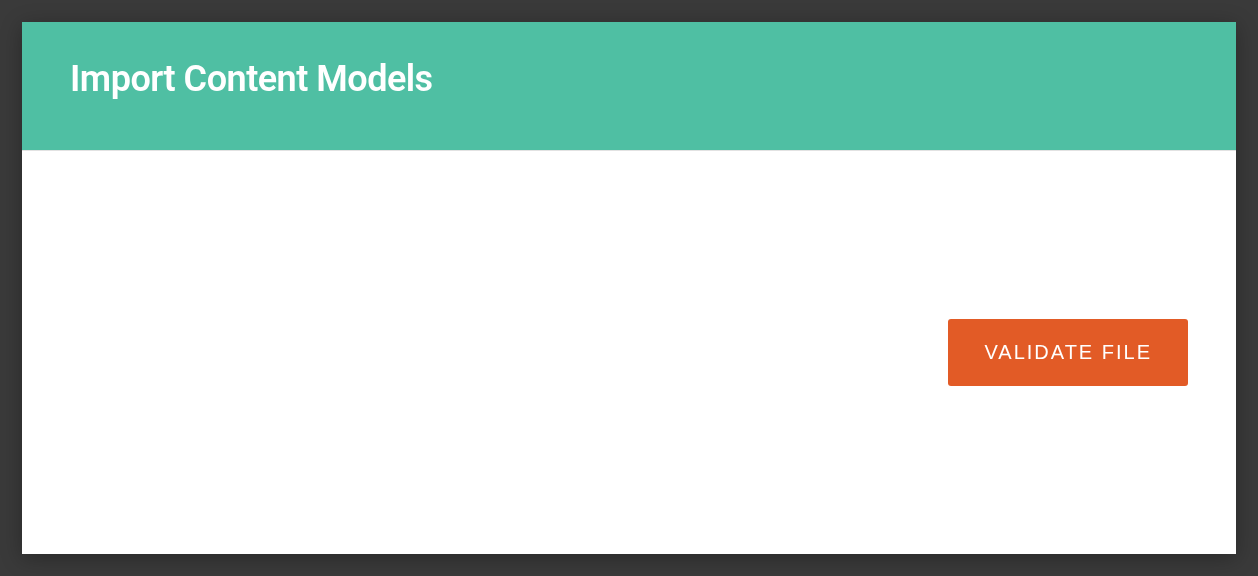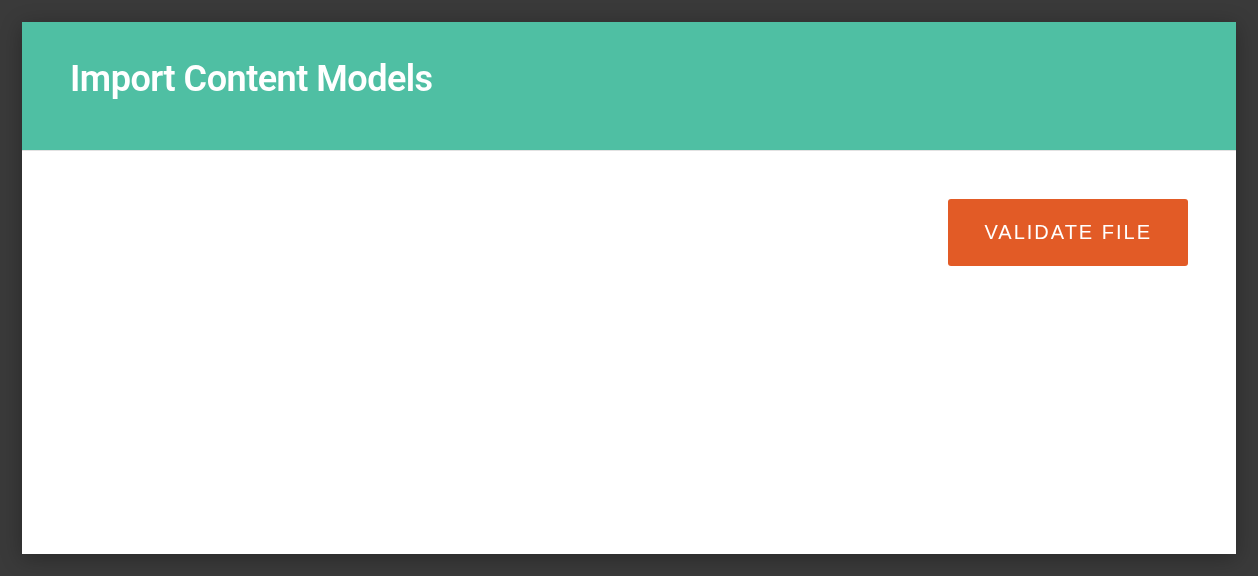--- a/index.html
+++ b/index.html
@@ -63,21 +63,21 @@
       border: none;
       border-top: 1px solid #e2e2e2;
       margin: 0;
     }
     
     .modal-footer {
       padding: 48px;
       display: flex;
       justify-content: flex-end;
       flex: 1;
-      align-items: flex-start;
+      align-items: center;
     }
     
     .validate-button {
       background-color: #e25b26;
       color: #ffffff;
       border: none;
       padding: 22px 36px;
       font-size: 20px;
       font-weight: 500;
       letter-spacing: 2px;

